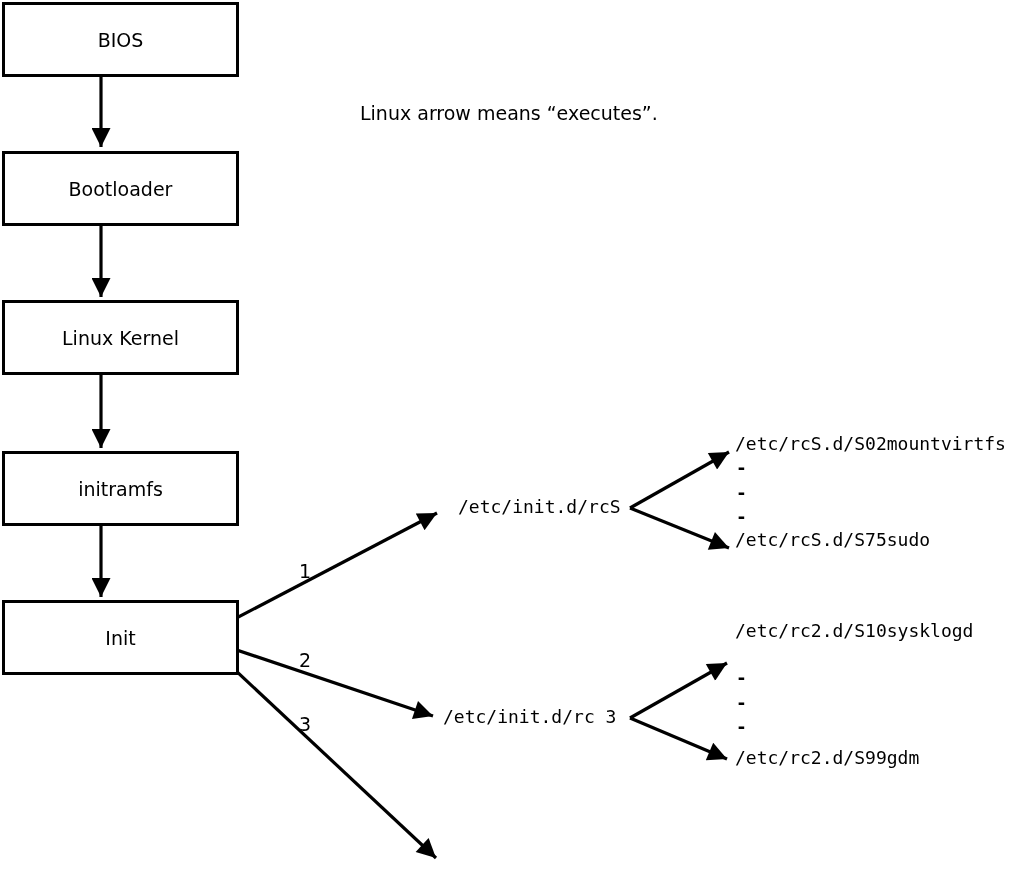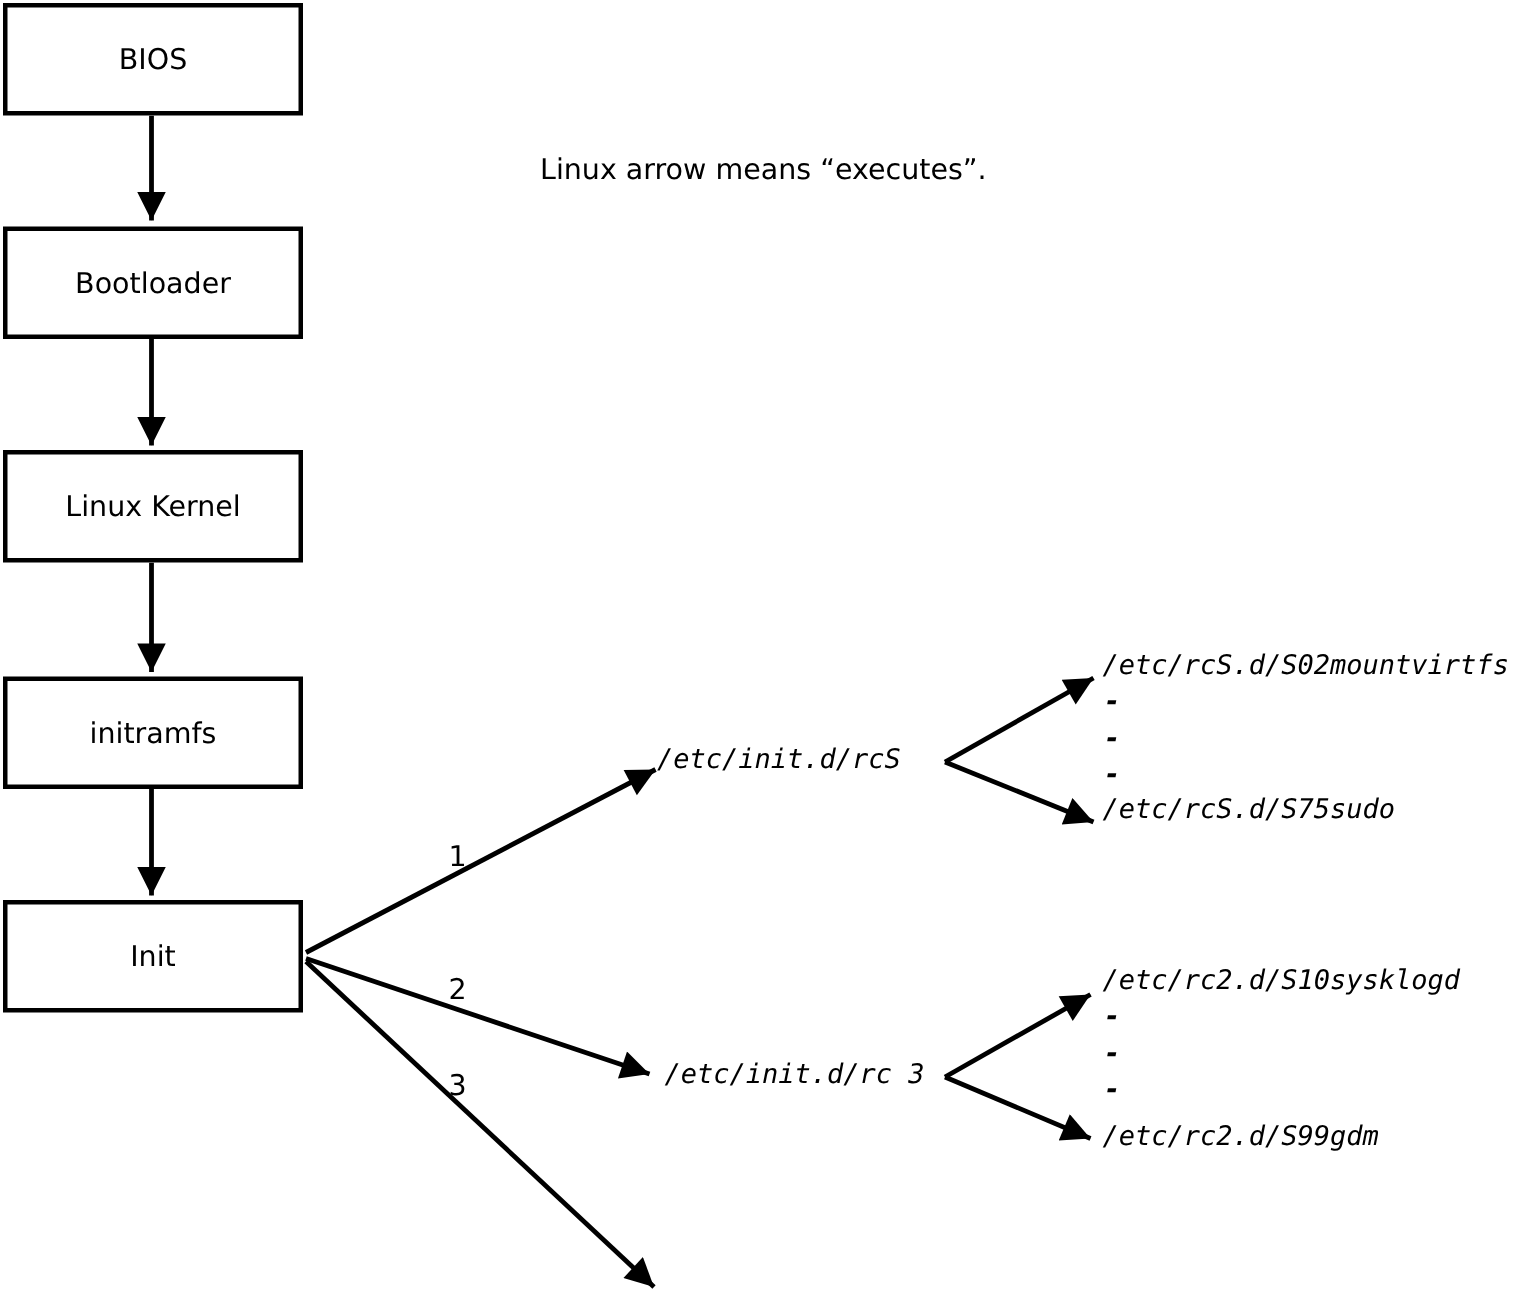--- a/index.html
+++ b/index.html
@@ -14,21 +14,21 @@
   }
   .arrows {
     position: absolute;
     left: 0; top: 0;
     width: 1024px; height: 875px;
   }
   .arrows line { stroke: #000000; stroke-width: 3.2; }
   .box {
     position: absolute;
     left: 2px;
-    width: 200px;
+    width: 237px;
     height: 75px;
     box-sizing: border-box;
     border: 3px solid #000000;
     background: #ffffff;
     display: flex;
     align-items: center;
     justify-content: center;
     font-size: 19px;
   }
   .caption {
@@ -42,21 +42,20 @@
     position: absolute;
     font-size: 19px;
     white-space: nowrap;
   }
   .mono {
     position: absolute;
     font-family: "DejaVu Sans Mono", "Liberation Mono", monospace;
     font-size: 18px;
     line-height: 22px;
     white-space: nowrap;
-    font-style: italic;
   }
   .dash { font-weight: bold; }
 </style>
 </head>
 <body>
 
 <div class="canvas">
 
   <svg class="arrows" viewBox="0 0 1024 875" xmlns="http://www.w3.org/2000/svg">
     <defs>
@@ -95,29 +94,29 @@
   <div class="box" style="top:451px">
     <span>initramfs</span>
   </div>
 
   <div class="caption">Linux arrow means “executes”.</div>
 
   <div class="num" style="left:299px; top:560px">1</div>
   <div class="num" style="left:299px; top:649px">2</div>
   <div class="num" style="left:299px; top:713px">3</div>
 
-  <div class="mono" style="left:438px; top:496px">/etc/init.d/rcS</div>
+  <div class="mono" style="left:458px; top:496px">/etc/init.d/rcS</div>
   <div class="mono" style="left:443px; top:706px">/etc/init.d/rc 3</div>
   <div class="mono" style="left:448px; top:882px">getty</div>
 
   <div class="mono" style="left:735px; top:433px">/etc/rcS.d/S02mountvirtfs</div>
   <div class="mono dash" style="left:736px; top:457px">-</div>
   <div class="mono dash" style="left:736px; top:482px">-</div>
   <div class="mono dash" style="left:736px; top:506px">-</div>
   <div class="mono" style="left:735px; top:529px">/etc/rcS.d/S75sudo</div>
 
-  <div class="mono" style="left:735px; top:643px">/etc/rc2.d/S10sysklogd</div>
+  <div class="mono" style="left:735px; top:620px">/etc/rc2.d/S10sysklogd</div>
   <div class="mono dash" style="left:736px; top:667px">-</div>
   <div class="mono dash" style="left:736px; top:692px">-</div>
   <div class="mono dash" style="left:736px; top:716px">-</div>
   <div class="mono" style="left:735px; top:747px">/etc/rc2.d/S99gdm</div>
 
 </div>
 
 </body></html>

